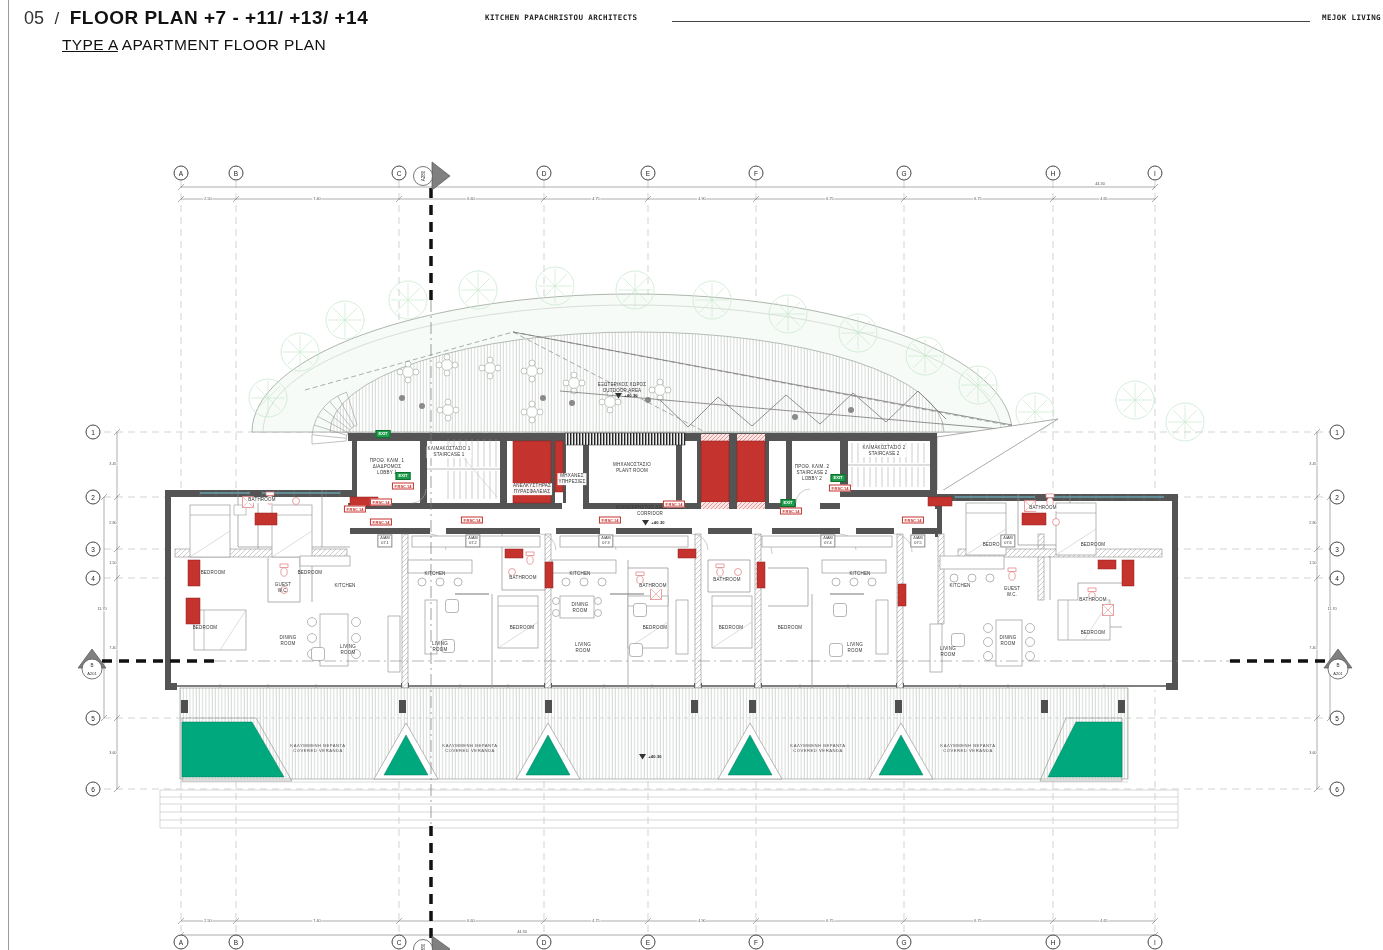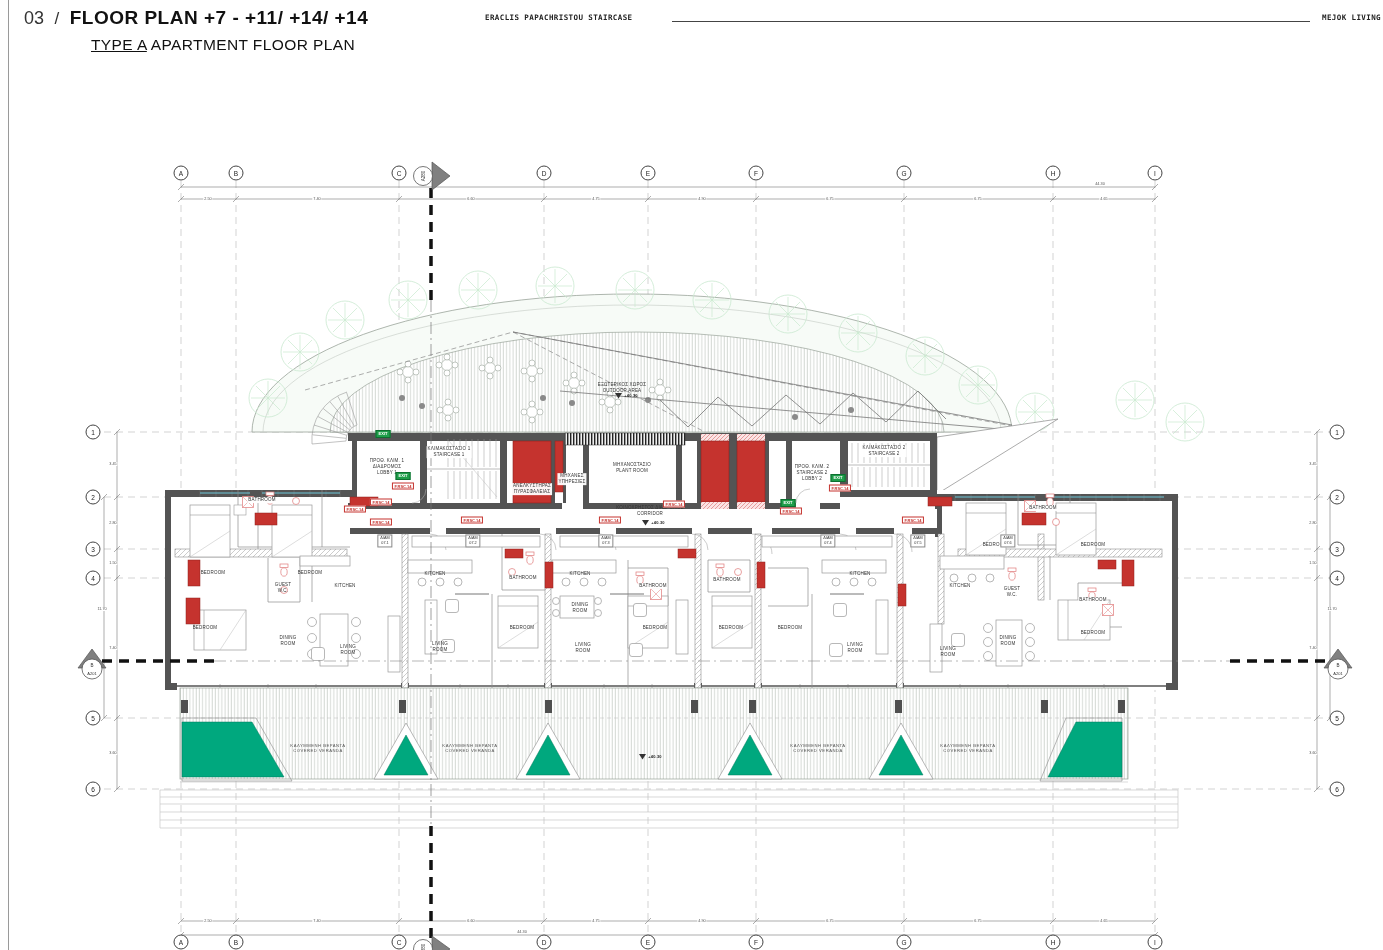--- a/index.html
+++ b/index.html
@@ -4,21 +4,21 @@
 <style>
   html,body{margin:0;padding:0;background:#fff;}
   body{width:1383px;height:950px;position:relative;overflow:hidden;
        font-family:"Liberation Sans",sans-serif;color:#222;}
   #page-border{position:absolute;left:8px;top:0;width:1px;height:100%;background:#9a9a9a;}
   
   #hdr{position:absolute;left:24px;top:7px;white-space:nowrap;}
   #hdr .num{font-size:18px;color:#333;}
   #hdr .sl{font-size:17px;color:#333;margin:0 6px;}
   #hdr .ttl{font-size:19px;font-weight:bold;letter-spacing:.5px;color:#111;}
-  #sub{position:absolute;left:91px;top:36px;font-size:15.5px;letter-spacing:.4px;color:#111;}
+  #sub{position:absolute;left:62px;top:36px;font-size:15.5px;letter-spacing:.4px;color:#111;}
   #sub .u{text-decoration:underline;}
   #arch{position:absolute;left:485px;top:13px;font-family:"DejaVu Sans Mono",monospace;
         font-size:7.5px;font-weight:bold;letter-spacing:.4px;color:#222;}
   #hline{position:absolute;left:672px;top:21px;width:638px;height:1px;background:#444;}
   #proj{position:absolute;left:1322px;top:13px;font-family:"DejaVu Sans Mono",monospace;
         font-size:7.5px;font-weight:bold;letter-spacing:.4px;color:#222;white-space:nowrap;}
   
   #plan-svg{position:absolute;left:0;top:0;}
   #overlay{position:absolute;left:0;top:0;width:1383px;height:950px;pointer-events:none;}
   .lbl{position:absolute;transform:translate(-50%,-50%);font-size:4.5px;line-height:1.3;
@@ -37,29 +37,29 @@
        font-size:4px;font-weight:bold;padding:.5px 1.5px;border:.7px solid #c5332e;line-height:1;}
   .tag-apt{position:absolute;transform:translate(-50%,-50%);background:#fff;color:#333;
        font-size:3.8px;line-height:1.2;padding:1px 2px;border:.6px solid #888;text-align:center;}
 </style>
 </head>
 <body>
 
 <div id="page-border"></div>
 
 <div id="hdr">
-  <span class="num">03</span>
+  <span class="num">05</span>
   <span class="sl">/</span>
-  <span class="ttl">FLOOR PLAN +7 - +11/ +14/ +14</span>
+  <span class="ttl">FLOOR PLAN +7 - +11/ +13/ +14</span>
 </div>
 <div id="sub">
   <span class="u">TYPE A</span>
   <span> APARTMENT FLOOR PLAN</span>
 </div>
-<div id="arch">ERACLIS PAPACHRISTOU STAIRCASE</div>
+<div id="arch">KITCHEN PAPACHRISTOU ARCHITECTS</div>
 <div id="hline"></div>
 <div id="proj">MEJOK LIVING</div>
 
 <svg id="plan-svg" width="1383" height="950" viewBox="0 0 1383 950">
 <defs>
   <pattern id="deck" width="3.2" height="10" patternUnits="userSpaceOnUse">
     <rect width="3.2" height="10" fill="#fff"></rect>
         <line x1="1" y1="0" x2="1" y2="10" stroke="#b0b8b0" stroke-width="0.6"></line>
   </pattern>
   <pattern id="hatch" width="5" height="5" patternUnits="userSpaceOnUse">

